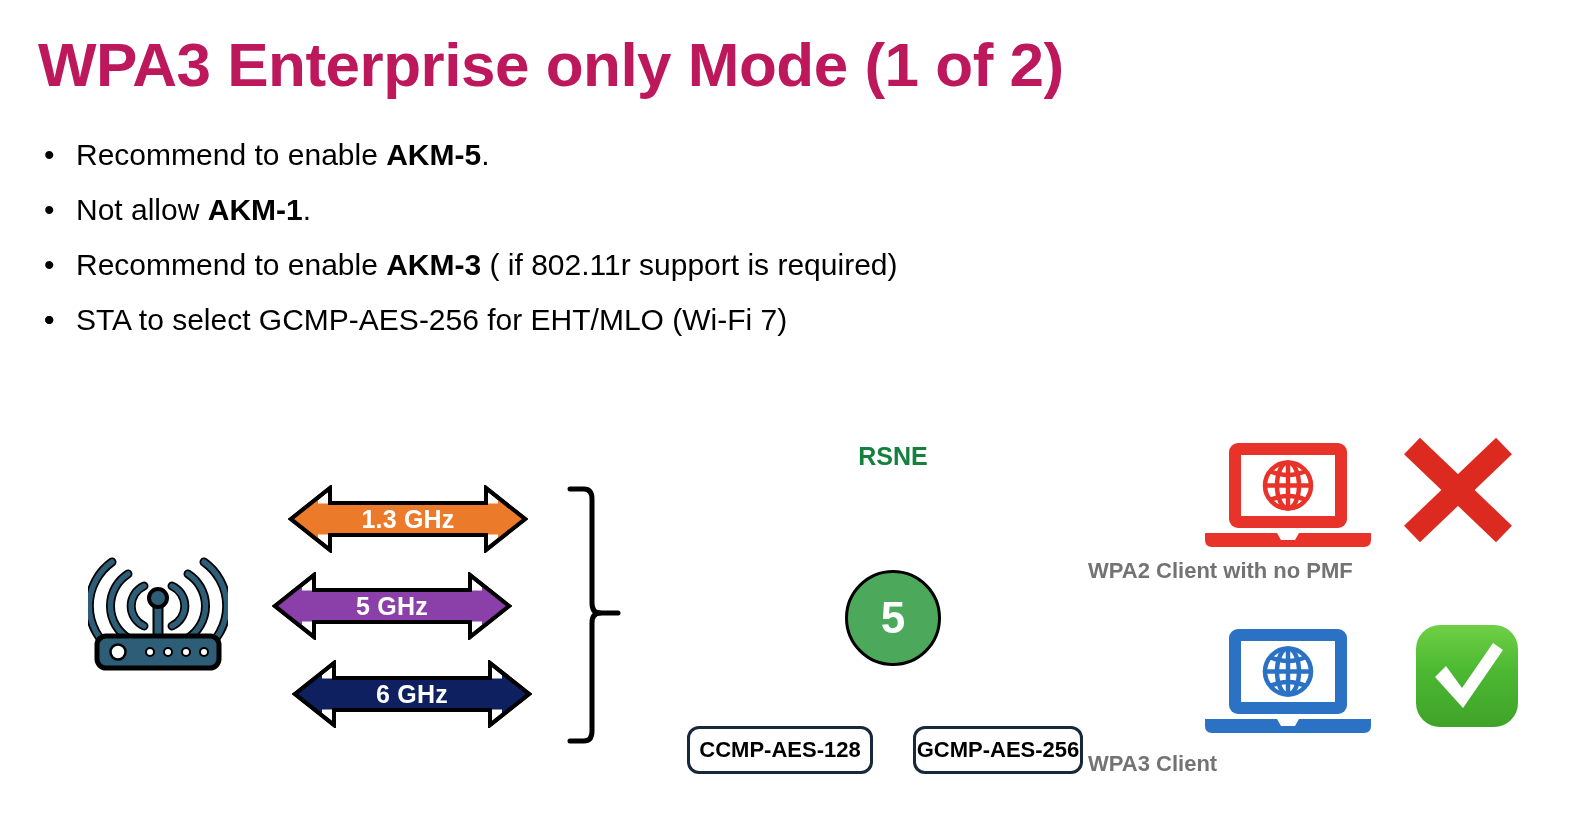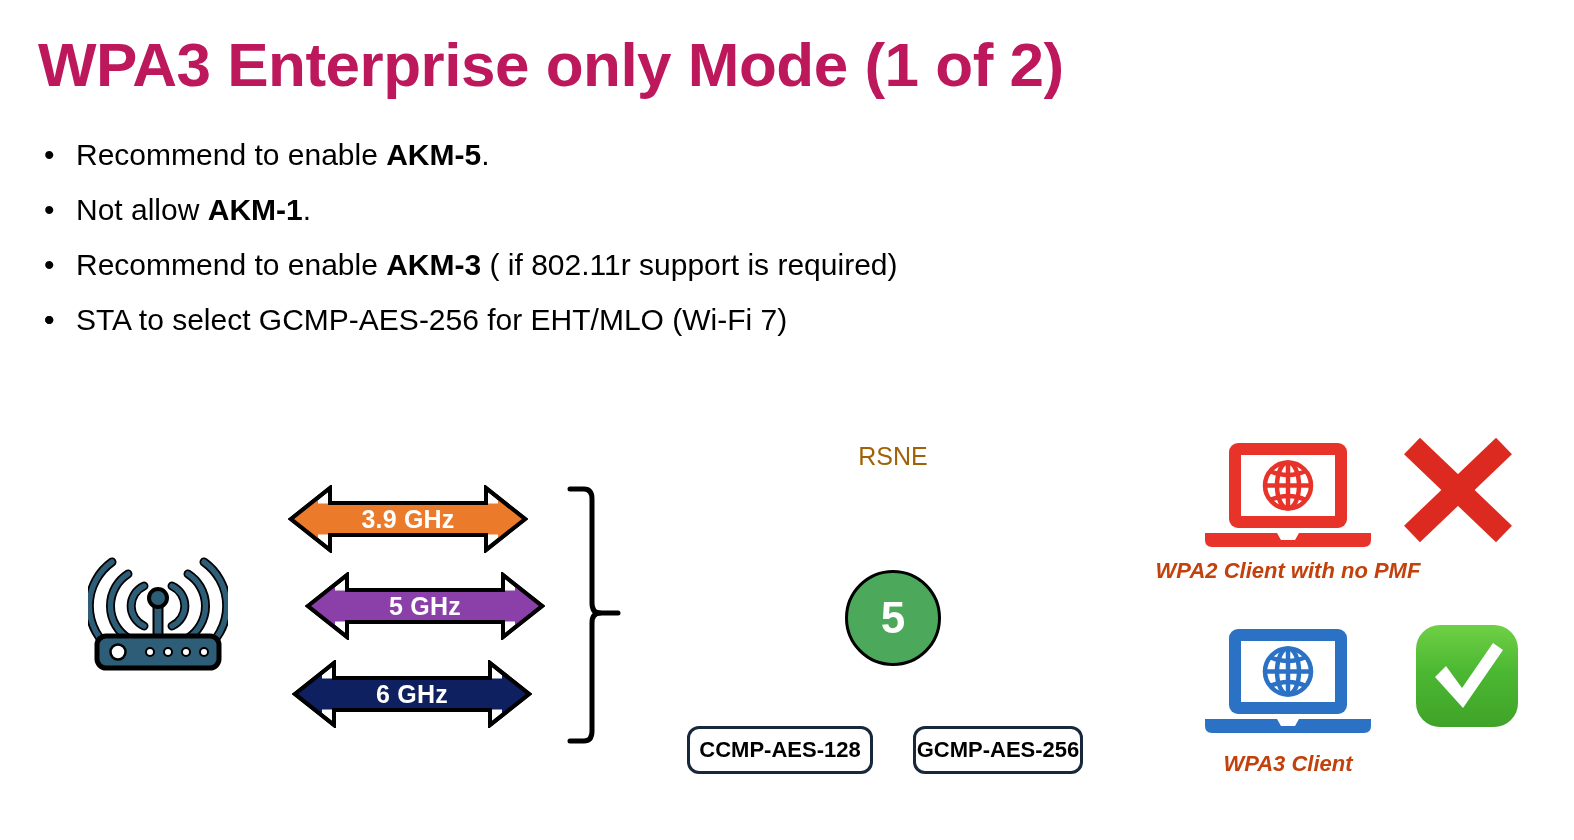--- a/index.html
+++ b/index.html
@@ -83,42 +83,42 @@
     display: flex;
     align-items: center;
     justify-content: center;
     font-size: 25px;
     font-weight: bold;
     color: #ffffff;
     pointer-events: none;
     letter-spacing: 0.2px;
   }
   #arrow24 { left: 288px; top: 485px; }
-  #arrow5  { left: 305px; top: 572px; }
+  #arrow5  { left: 272px; top: 572px; }
   #arrow6  { left: 292px; top: 660px; }
 
   
   #brace {
     position: absolute;
     left: 560px;
     top: 485px;
     width: 70px;
     height: 260px;
   }
 
   
   #rsne-title {
     position: absolute;
     left: 793px;
     top: 442px;
     width: 200px;
     text-align: center;
     font-size: 25px;
-    font-weight: normal;
-    color: #a16207;
+    font-weight: bold;
+    color: #15803d;
   }
   #akm-circle {
     position: absolute;
     left: 845px;
     top: 570px;
     width: 96px;
     height: 96px;
     border-radius: 50%;
     background: #4CA85A;
     border: 3px solid #000000;
@@ -149,26 +149,24 @@
   #cipher-ccmp { left: 687px; top: 726px; width: 186px; }
   #cipher-gcmp { left: 913px; top: 726px; width: 170px; }
 
   
   .laptop { position: absolute; }
   #laptop-wpa2 { left: 1203px; top: 439px; width: 170px; height: 112px; }
   #laptop-wpa3 { left: 1203px; top: 625px; width: 170px; height: 112px; }
 
   .client-label {
     position: absolute;
-    text-align: center;
     font-size: 22px;
     font-weight: bold;
-    color: #c2410c;
+    color: #737373;
     white-space: nowrap;
-    font-style: italic;
   }
   #label-wpa2 { left: 1088px; top: 558px; width: 400px; }
   #label-wpa3 { left: 1088px; top: 751px; width: 400px; }
 
   #mark-cross { position: absolute; left: 1398px; top: 436px; width: 120px; height: 108px; }
   #mark-check { position: absolute; left: 1413px; top: 622px; width: 108px; height: 108px; }
 </style>
 </head>
 <body>
 
@@ -229,21 +227,21 @@
   </svg>
 
   <div class="band-arrow" id="arrow24">
     <svg viewBox="0 0 240 68" width="240" height="68">
       <path d="M3 34 L42 3 L42 18 L198 18 L198 3 L237 34 L198 65 L198 50 L42 50 L42 65 Z" fill="#ffffff" stroke="#000000" stroke-width="4" stroke-linejoin="miter"></path>
       <path d="M3 34 L30 12.5 L30 55.5 Z" fill="#EB7B2B" stroke="none"></path>
       <path d="M237 34 L210 12.5 L210 55.5 Z" fill="#EB7B2B" stroke="none"></path>
       <rect x="28" y="18.5" width="184" height="31" fill="#EB7B2B"></rect>
       <path d="M3 34 L42 3 L42 18 L198 18 L198 3 L237 34 L198 65 L198 50 L42 50 L42 65 Z" fill="none" stroke="#000000" stroke-width="4" stroke-linejoin="miter"></path>
     </svg>
-    <div class="band-label">3.9 GHz</div>
+    <div class="band-label">1.3 GHz</div>
   </div>
 
   <div class="band-arrow" id="arrow5">
     <svg viewBox="0 0 240 68" width="240" height="68">
       <path d="M3 34 L42 3 L42 18 L198 18 L198 3 L237 34 L198 65 L198 50 L42 50 L42 65 Z" fill="#ffffff" stroke="#000000" stroke-width="4" stroke-linejoin="miter"></path>
       <path d="M3 34 L30 12.5 L30 55.5 Z" fill="#8B3FA8" stroke="none"></path>
       <path d="M237 34 L210 12.5 L210 55.5 Z" fill="#8B3FA8" stroke="none"></path>
       <rect x="28" y="18.5" width="184" height="31" fill="#8B3FA8"></rect>
       <path d="M3 34 L42 3 L42 18 L198 18 L198 3 L237 34 L198 65 L198 50 L42 50 L42 65 Z" fill="none" stroke="#000000" stroke-width="4" stroke-linejoin="miter"></path>
     </svg>

